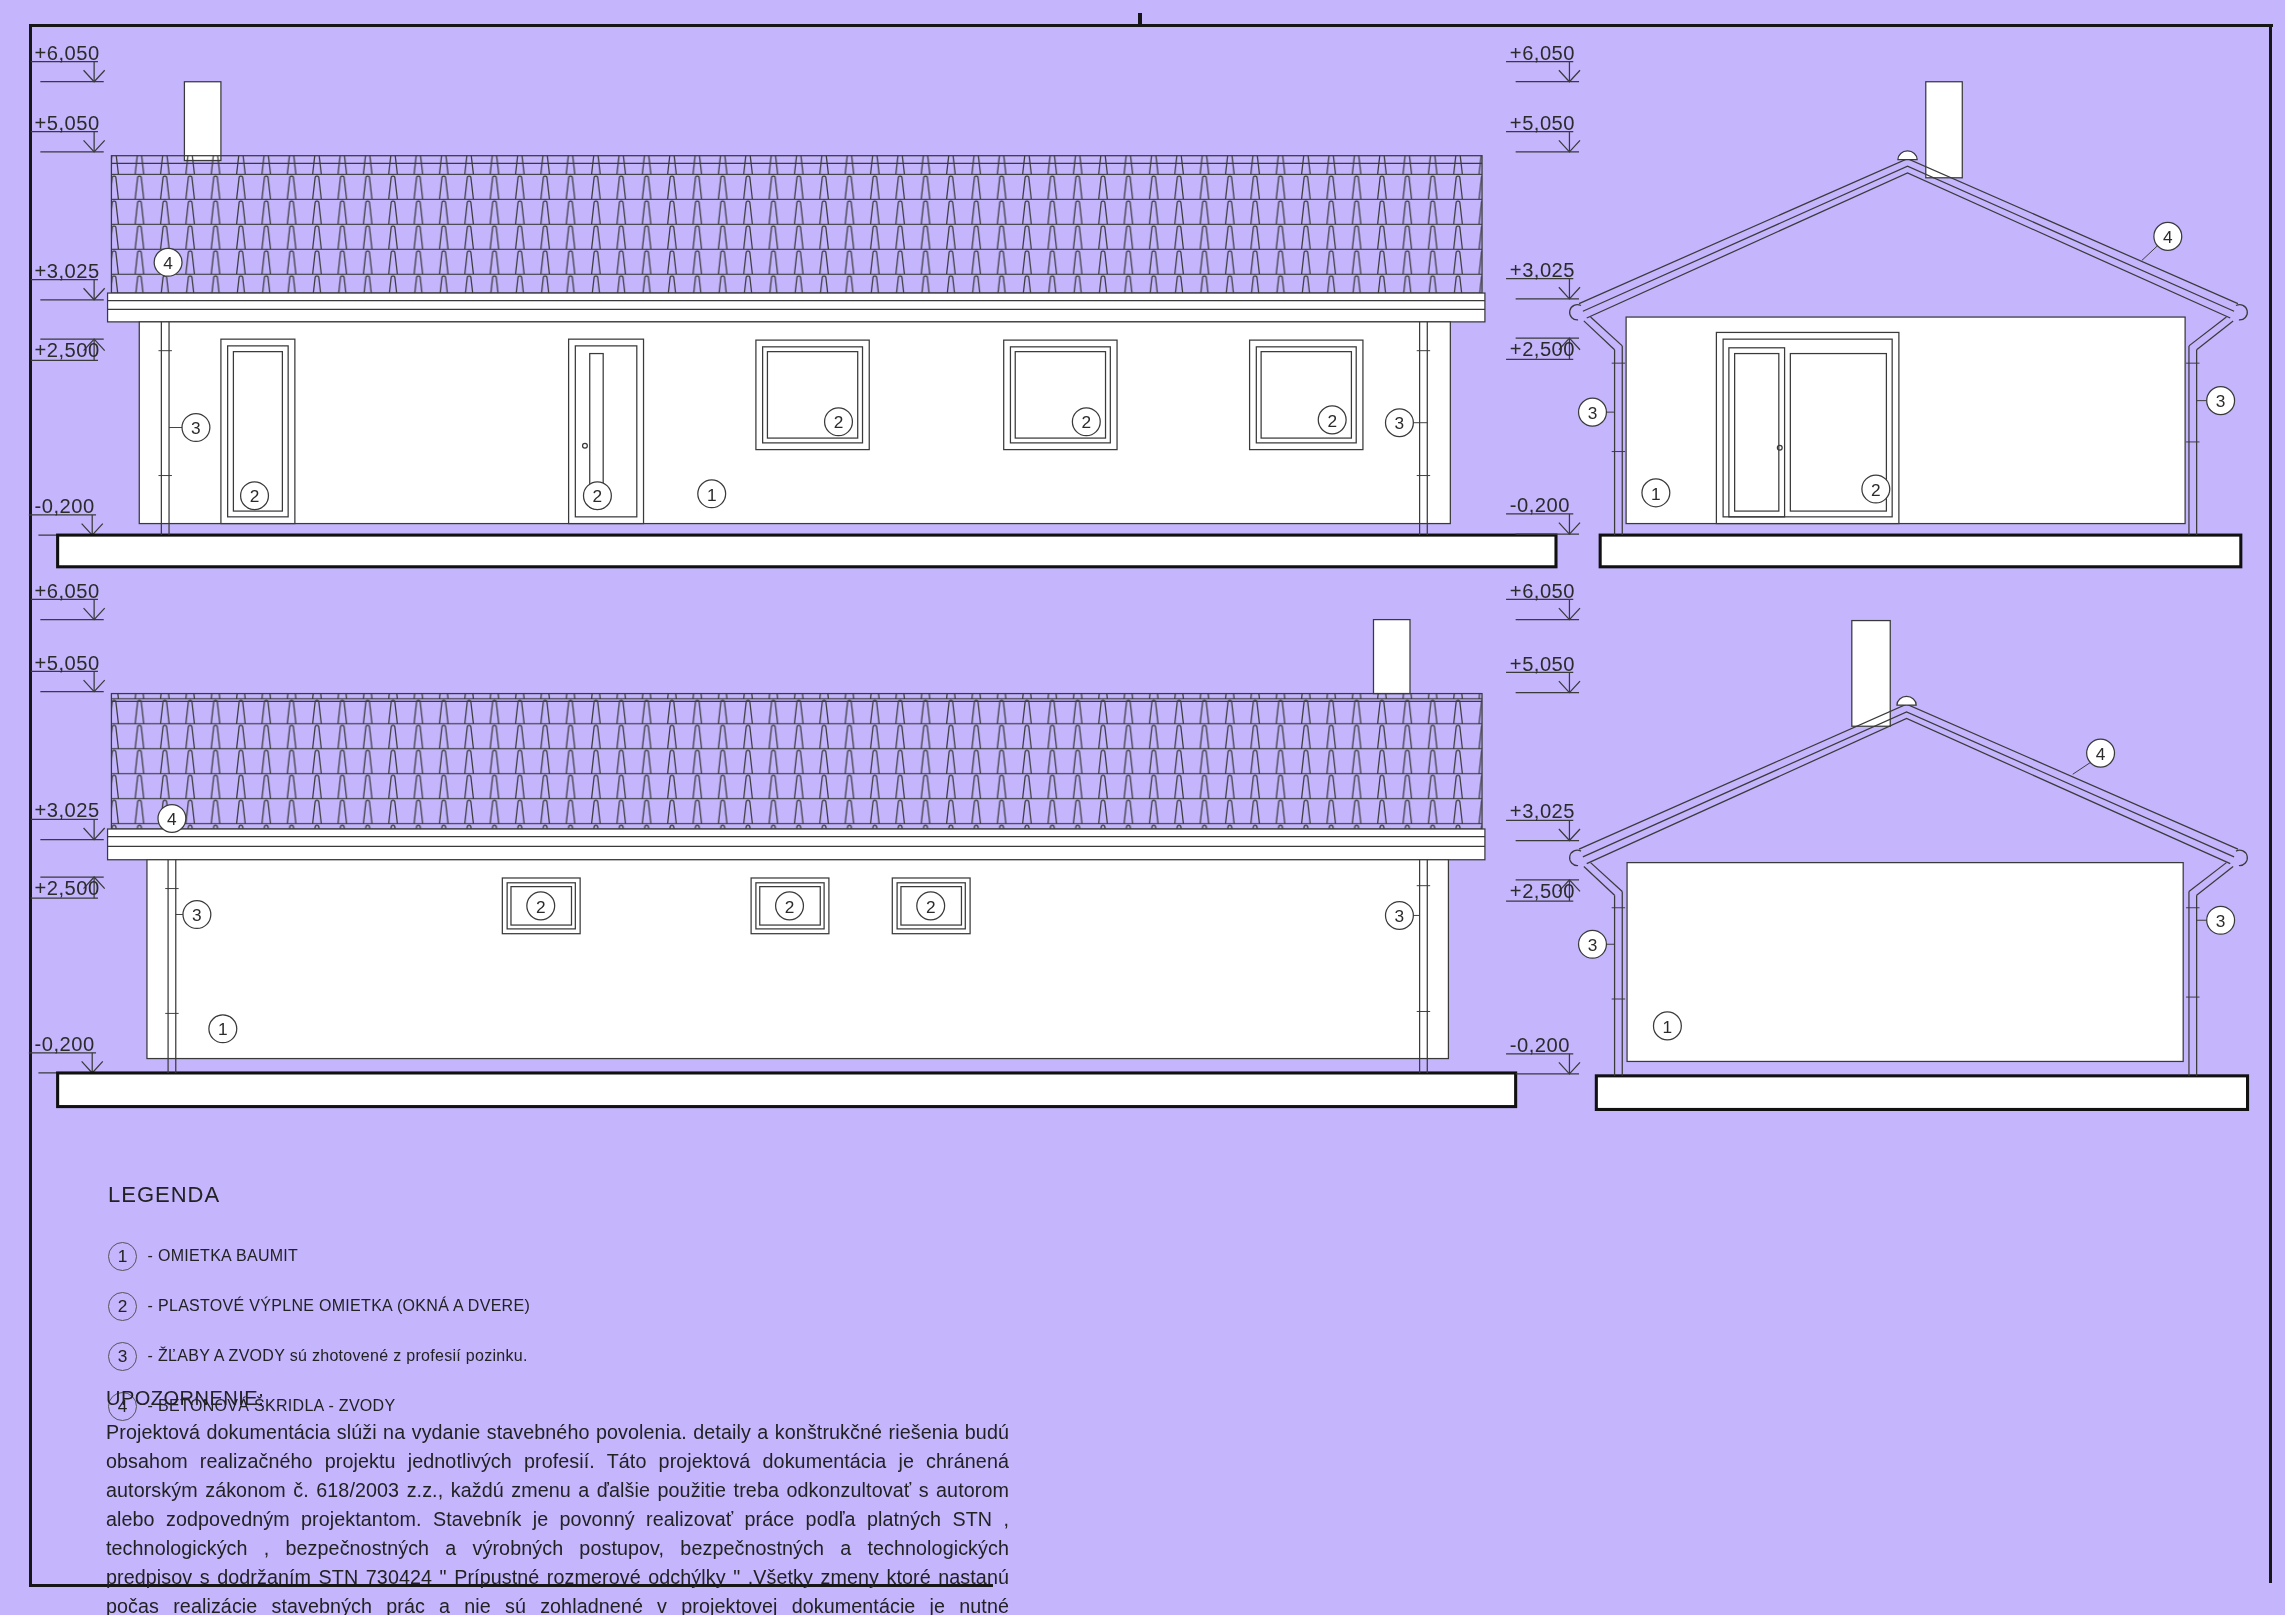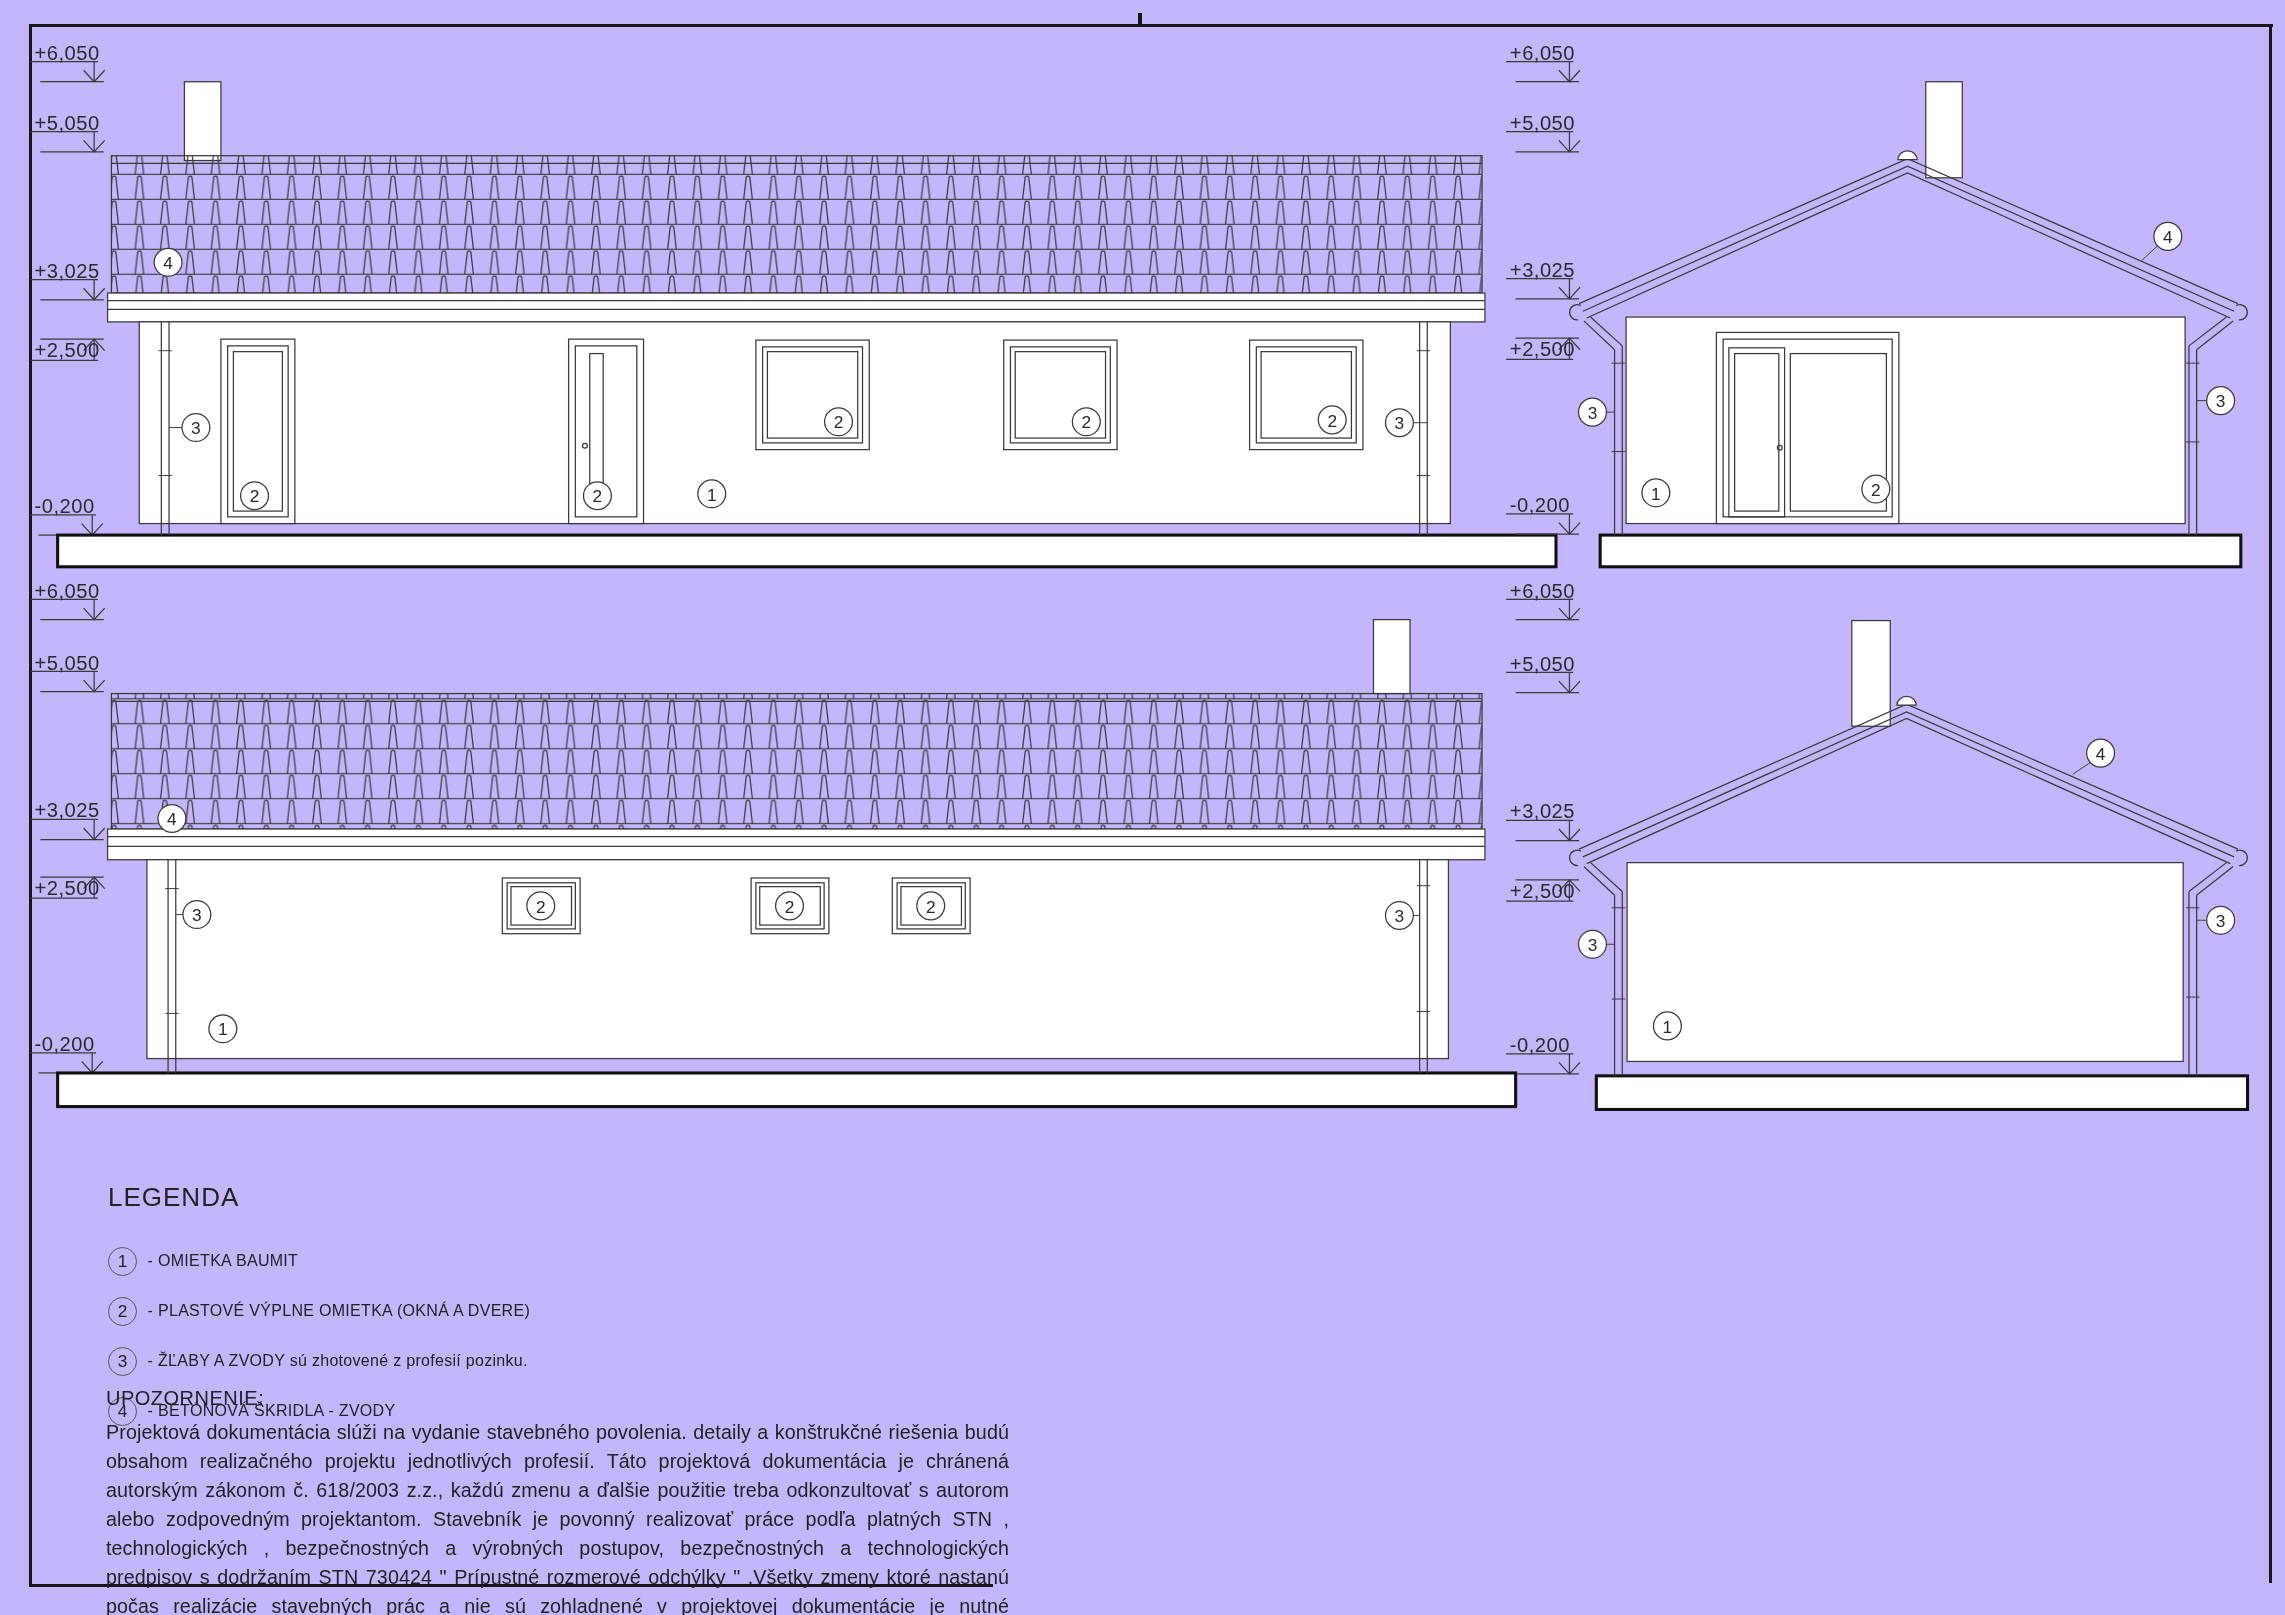--- a/index.html
+++ b/index.html
@@ -12,21 +12,21 @@
   svg line,svg path,svg rect,svg polyline,svg circle{stroke:#3a3a3a;stroke-width:1.3;fill:none;}
   svg .fill{fill:#ffffff;}
   svg .thin{stroke-width:1;}
   svg .tile{fill:url(#tiles);}
   svg text{stroke:none;fill:#2b2b2b;font-family:"Liberation Sans",sans-serif;}
   svg text.lvl{font-size:21px;letter-spacing:0.5px;}
   svg text.con{font-size:18px;text-anchor:middle;}
   .co circle{fill:#ffffff;}
   
   #legend{position:absolute;left:108px;top:1182px;color:#222;}
-  #legend .title{font-size:26px;letter-spacing:1px;margin-bottom:33px;}
+  #legend .title{font-size:22px;letter-spacing:1px;margin-bottom:33px;}
   #legend .row{display:flex;align-items:center;margin-bottom:20px;height:30px;}
   #legend .num{flex:0 0 auto;width:27px;height:27px;border:1.4px solid #555;border-radius:50%;
                display:flex;align-items:center;justify-content:center;font-size:17.3px;margin-right:10.6px;}
   #legend .txt{font-size:16px;letter-spacing:0.3px;}
   
   #notes{position:absolute;left:106px;top:1387px;width:903px;color:#222;}
   #notes .title{font-size:20px;margin-bottom:7.7px;letter-spacing:0.5px;}
   #notes .body{font-size:19.7px;line-height:29px;text-align:justify;letter-spacing:0.1px;}
 </style>
 </head>

